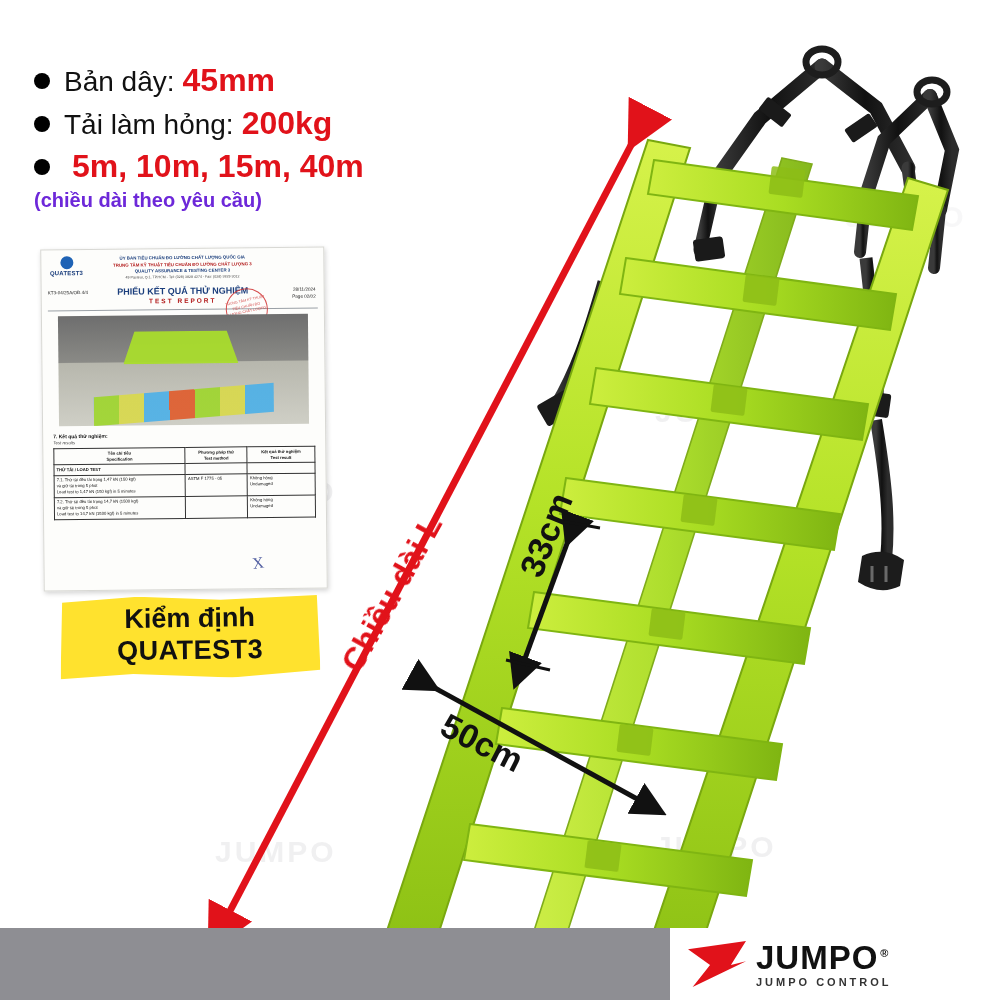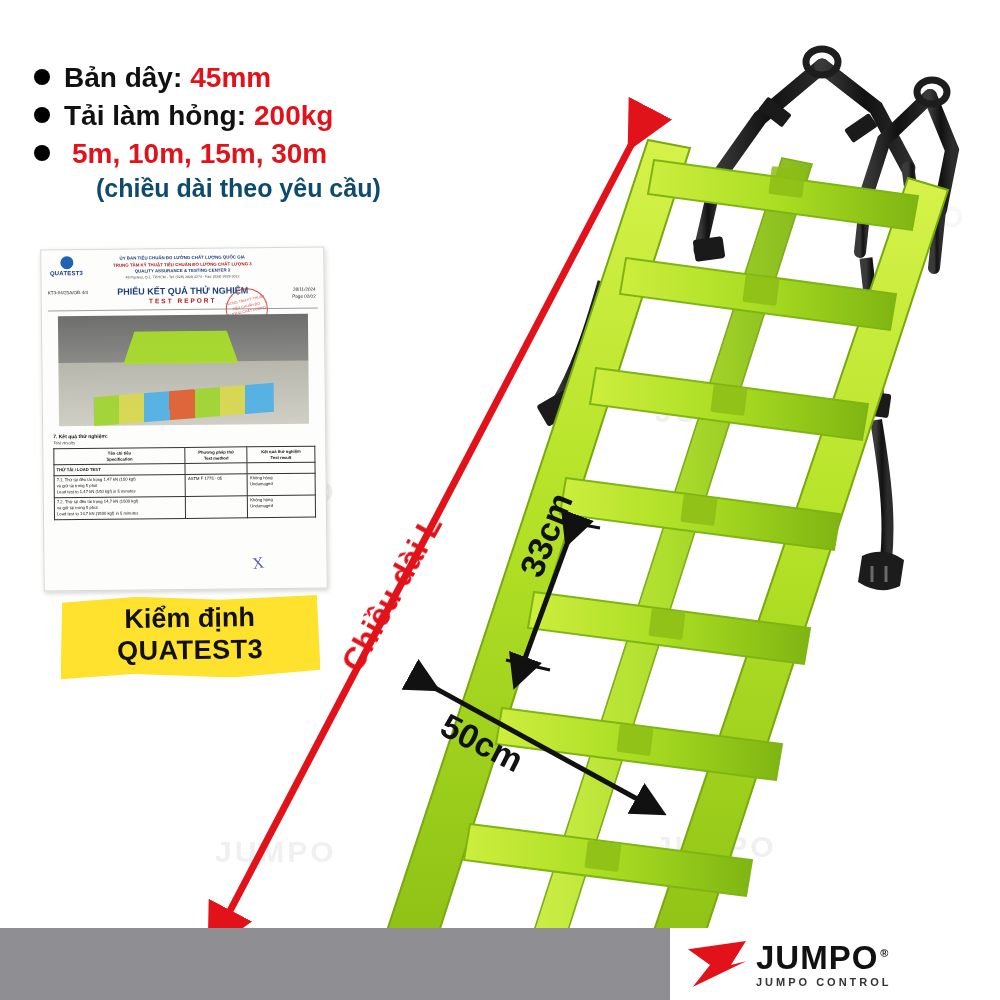--- a/index.html
+++ b/index.html
@@ -48,36 +48,35 @@
     border-radius: 50%;
     background: #000;
     display: inline-block;
     margin-right: 14px;
     flex: 0 0 auto;
     position: relative;
     top: -2px;
   }
   .spec-label {
     font-size: 28px;
-    font-weight: 700;
+    font-weight: 400;
     color: #111;
     white-space: nowrap;
   }
   .spec-value {
-    font-size: 28px;
+    font-size: 32px;
     font-weight: 700;
     color: #e1121a;
     margin-left: 8px;
     white-space: nowrap;
   }
   .spec-note {
-    font-size: 25px;
-    font-weight: 700;
-    color: #0c4a6e;
-    margin-left: 62px;
+    font-size: 20px;
+    font-weight: 700;
+    color: #6d28d9;
     margin-top: -2px;
   }
 
   
   .cert {
     position: absolute;
     left: 42px;
     top: 248px;
     width: 282px;
     height: 340px;
@@ -462,21 +461,21 @@
       <span class="spec-label">Bản dây:</span>
       <span class="spec-value">45mm</span>
     </div>
     <div class="spec-row">
       <span class="bullet"></span>
       <span class="spec-label">Tải làm hỏng:</span>
       <span class="spec-value">200kg</span>
     </div>
     <div class="spec-row">
       <span class="bullet"></span>
-      <span class="spec-value">5m, 10m, 15m, 30m</span>
+      <span class="spec-value">5m, 10m, 15m, 40m</span>
     </div>
     <div class="spec-note">(chiều dài theo yêu cầu)</div>
   </div>
 
   <div class="cert">
     <div class="cert-head">
       <div class="cert-logo">
         <div class="cert-logo-mark"></div>
         <div class="cert-logo-text">QUATEST3</div>
       </div>

